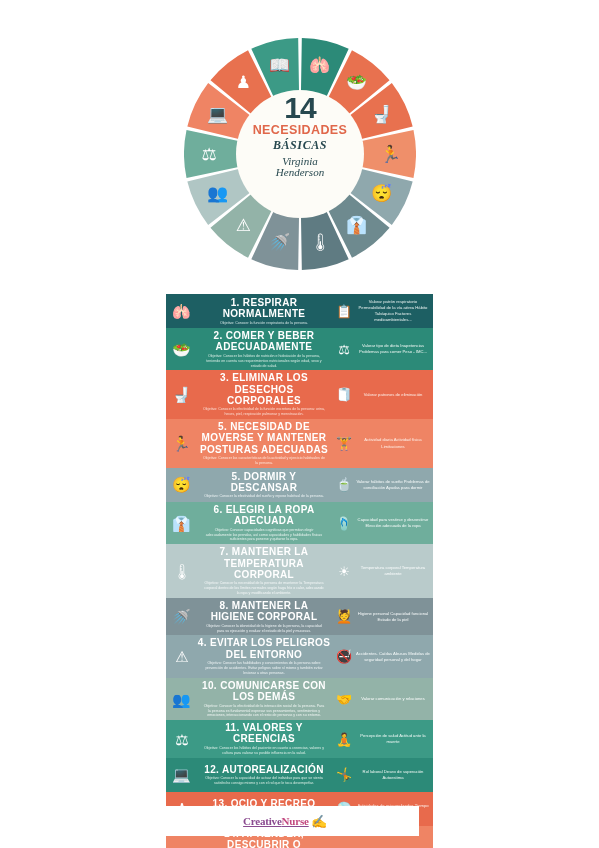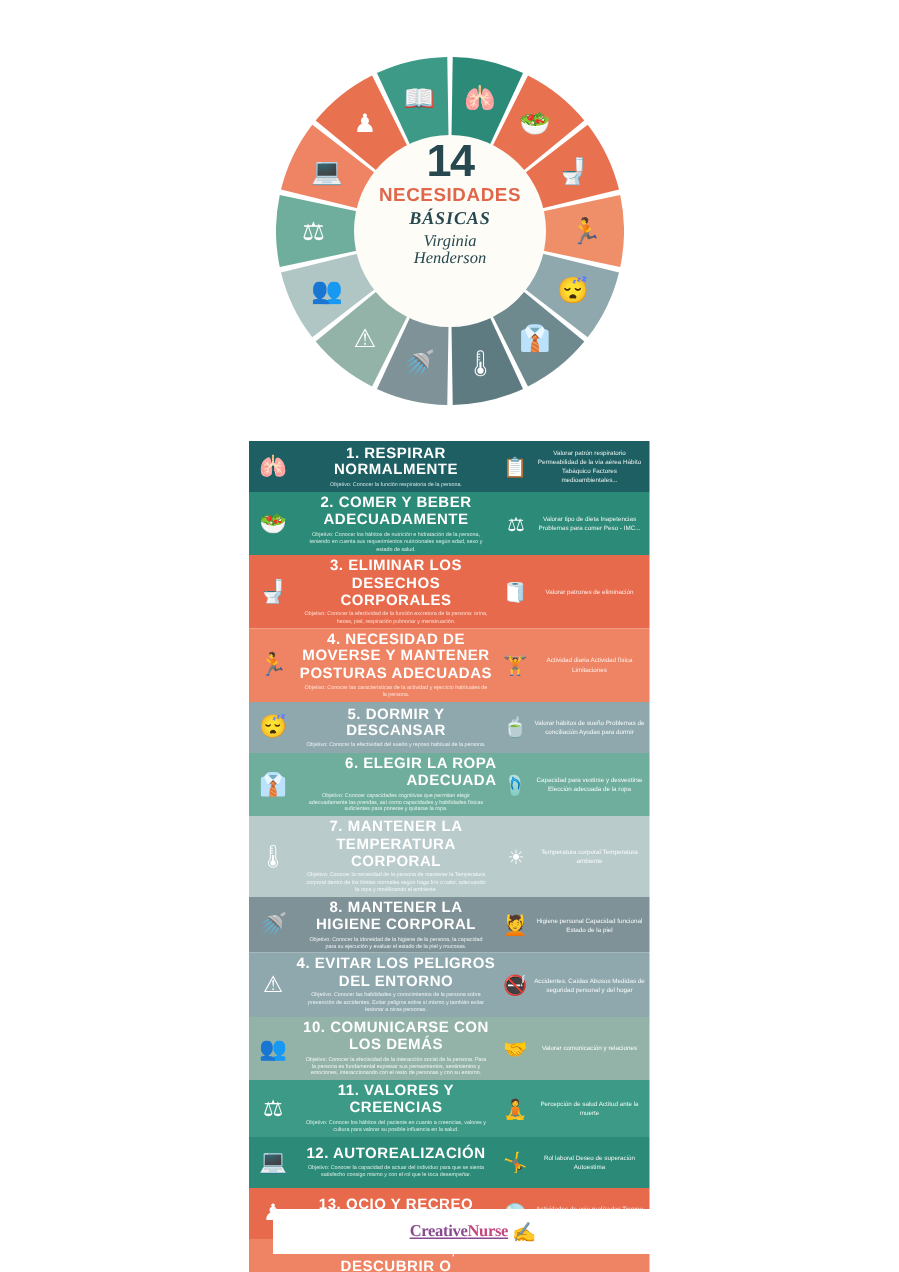--- a/index.html
+++ b/index.html
@@ -71,36 +71,36 @@
   .c-sage .ttl{color:#ffffff;text-align:center;}
   .c-sage .obj{color:#f0f6f3;}
   .c-sage .right{color:#fbfdfc;}
 
   .c-slate{background:#7f9298;color:#fff;}
   .c-slate .ttl{color:#ffffff;}
   .c-slate .obj{color:#eef3f4;}
   .c-slate .right{color:#f8fbfb;}
 
   .c-mint{background:#6fae9c;color:#fff;}
-  .c-mint .ttl{color:#ffffff;text-align:right;}
+  .c-mint .ttl{color:#ffffff;}
   .c-mint .obj{color:#e6f3ee;}
   .c-mint .right{color:#f6fbf9;}
 
   .c-teal-mid{background:#3c9a86;color:#fff;}
   .c-teal-mid .ttl{color:#ffffff;}
   .c-teal-mid .obj{color:#dcefe8;}
   .c-teal-mid .right{color:#f2faf7;}
 
   .c-pale{background:#b9cbcb;color:#fff;}
   .c-pale .ttl{color:#ffffff;}
   .c-pale .obj{color:#f4f8f8;}
   .c-pale .right{color:#fbfdfd;}
 
   
-  .footer{position:absolute;left:182px;top:806px;width:267px;height:30px;
+  .footer{position:absolute;left:152px;top:806px;width:267px;height:30px;
           display:flex;align-items:center;justify-content:center;gap:3px;background:#fff;}
   .brand{font-family:"Liberation Serif",serif;font-weight:bold;font-size:11px;
          color:#8a4a8f;letter-spacing:-.2px;text-decoration:underline;}
   .brand .b2{color:#c2487f;}
   .pen{font-size:13px;line-height:1;}
 </style>
 </head>
 <body>
 
 <div class="page">
@@ -178,21 +178,21 @@
         <div class="mid">
           <div class="ttl">3. ELIMINAR LOS DESECHOS CORPORALES</div>
           <div class="obj">Objetivo: Conocer la efectividad de la función excretora de la persona: orina, heces, piel, respiración pulmonar y menstruación.</div>
         </div>
         <div class="righticon">🧻</div>
         <div class="right">Valorar patrones de eliminación</div>
       </div>
       <div class="row c-coral-lt">
         <div class="lefticon">🏃</div>
         <div class="mid">
-          <div class="ttl">4. NECESIDAD DE MOVERSE Y MANTENER POSTURAS ADECUADAS</div>
+          <div class="ttl">5. NECESIDAD DE MOVERSE Y MANTENER POSTURAS ADECUADAS</div>
           <div class="obj">Objetivo: Conocer las características de la actividad y ejercicio habituales de la persona.</div>
         </div>
         <div class="righticon">🏋</div>
         <div class="right">Actividad diaria Actividad física Limitaciones</div>
       </div>
       <div class="row c-steel">
         <div class="lefticon">😴</div>
         <div class="mid">
           <div class="ttl">5. DORMIR Y DESCANSAR</div>
           <div class="obj">Objetivo: Conocer la efectividad del sueño y reposo habitual de la persona.</div>

